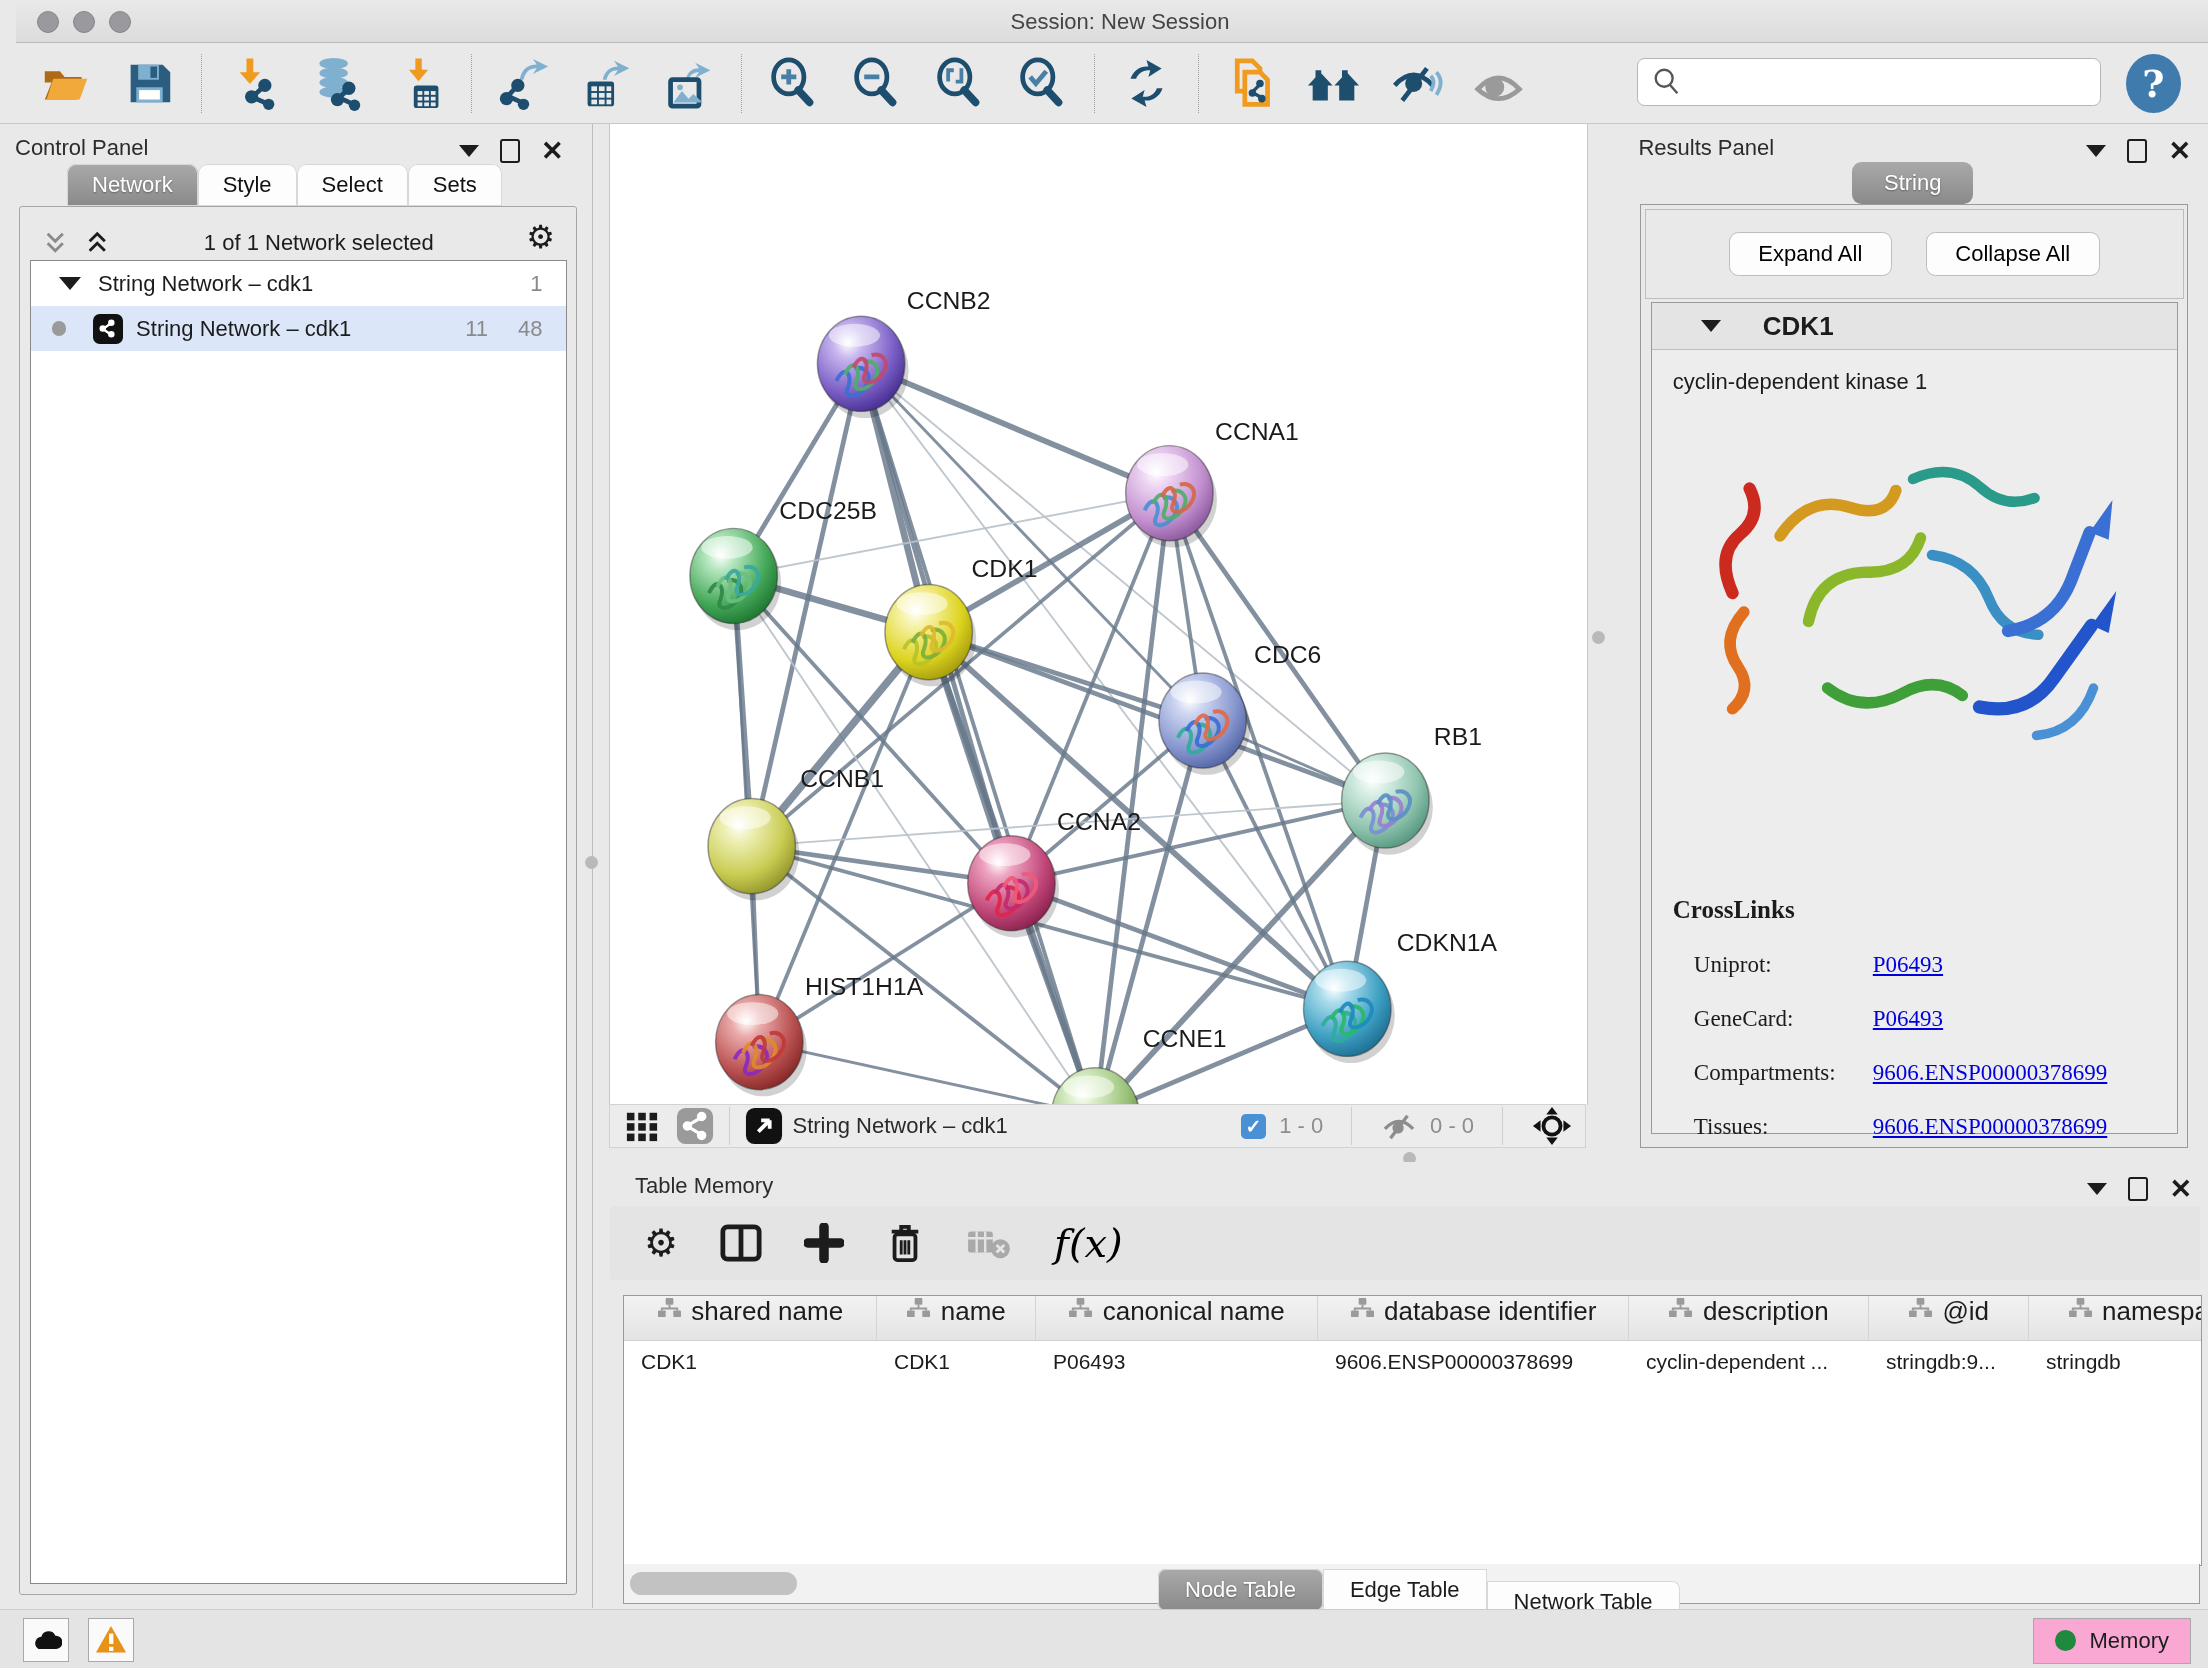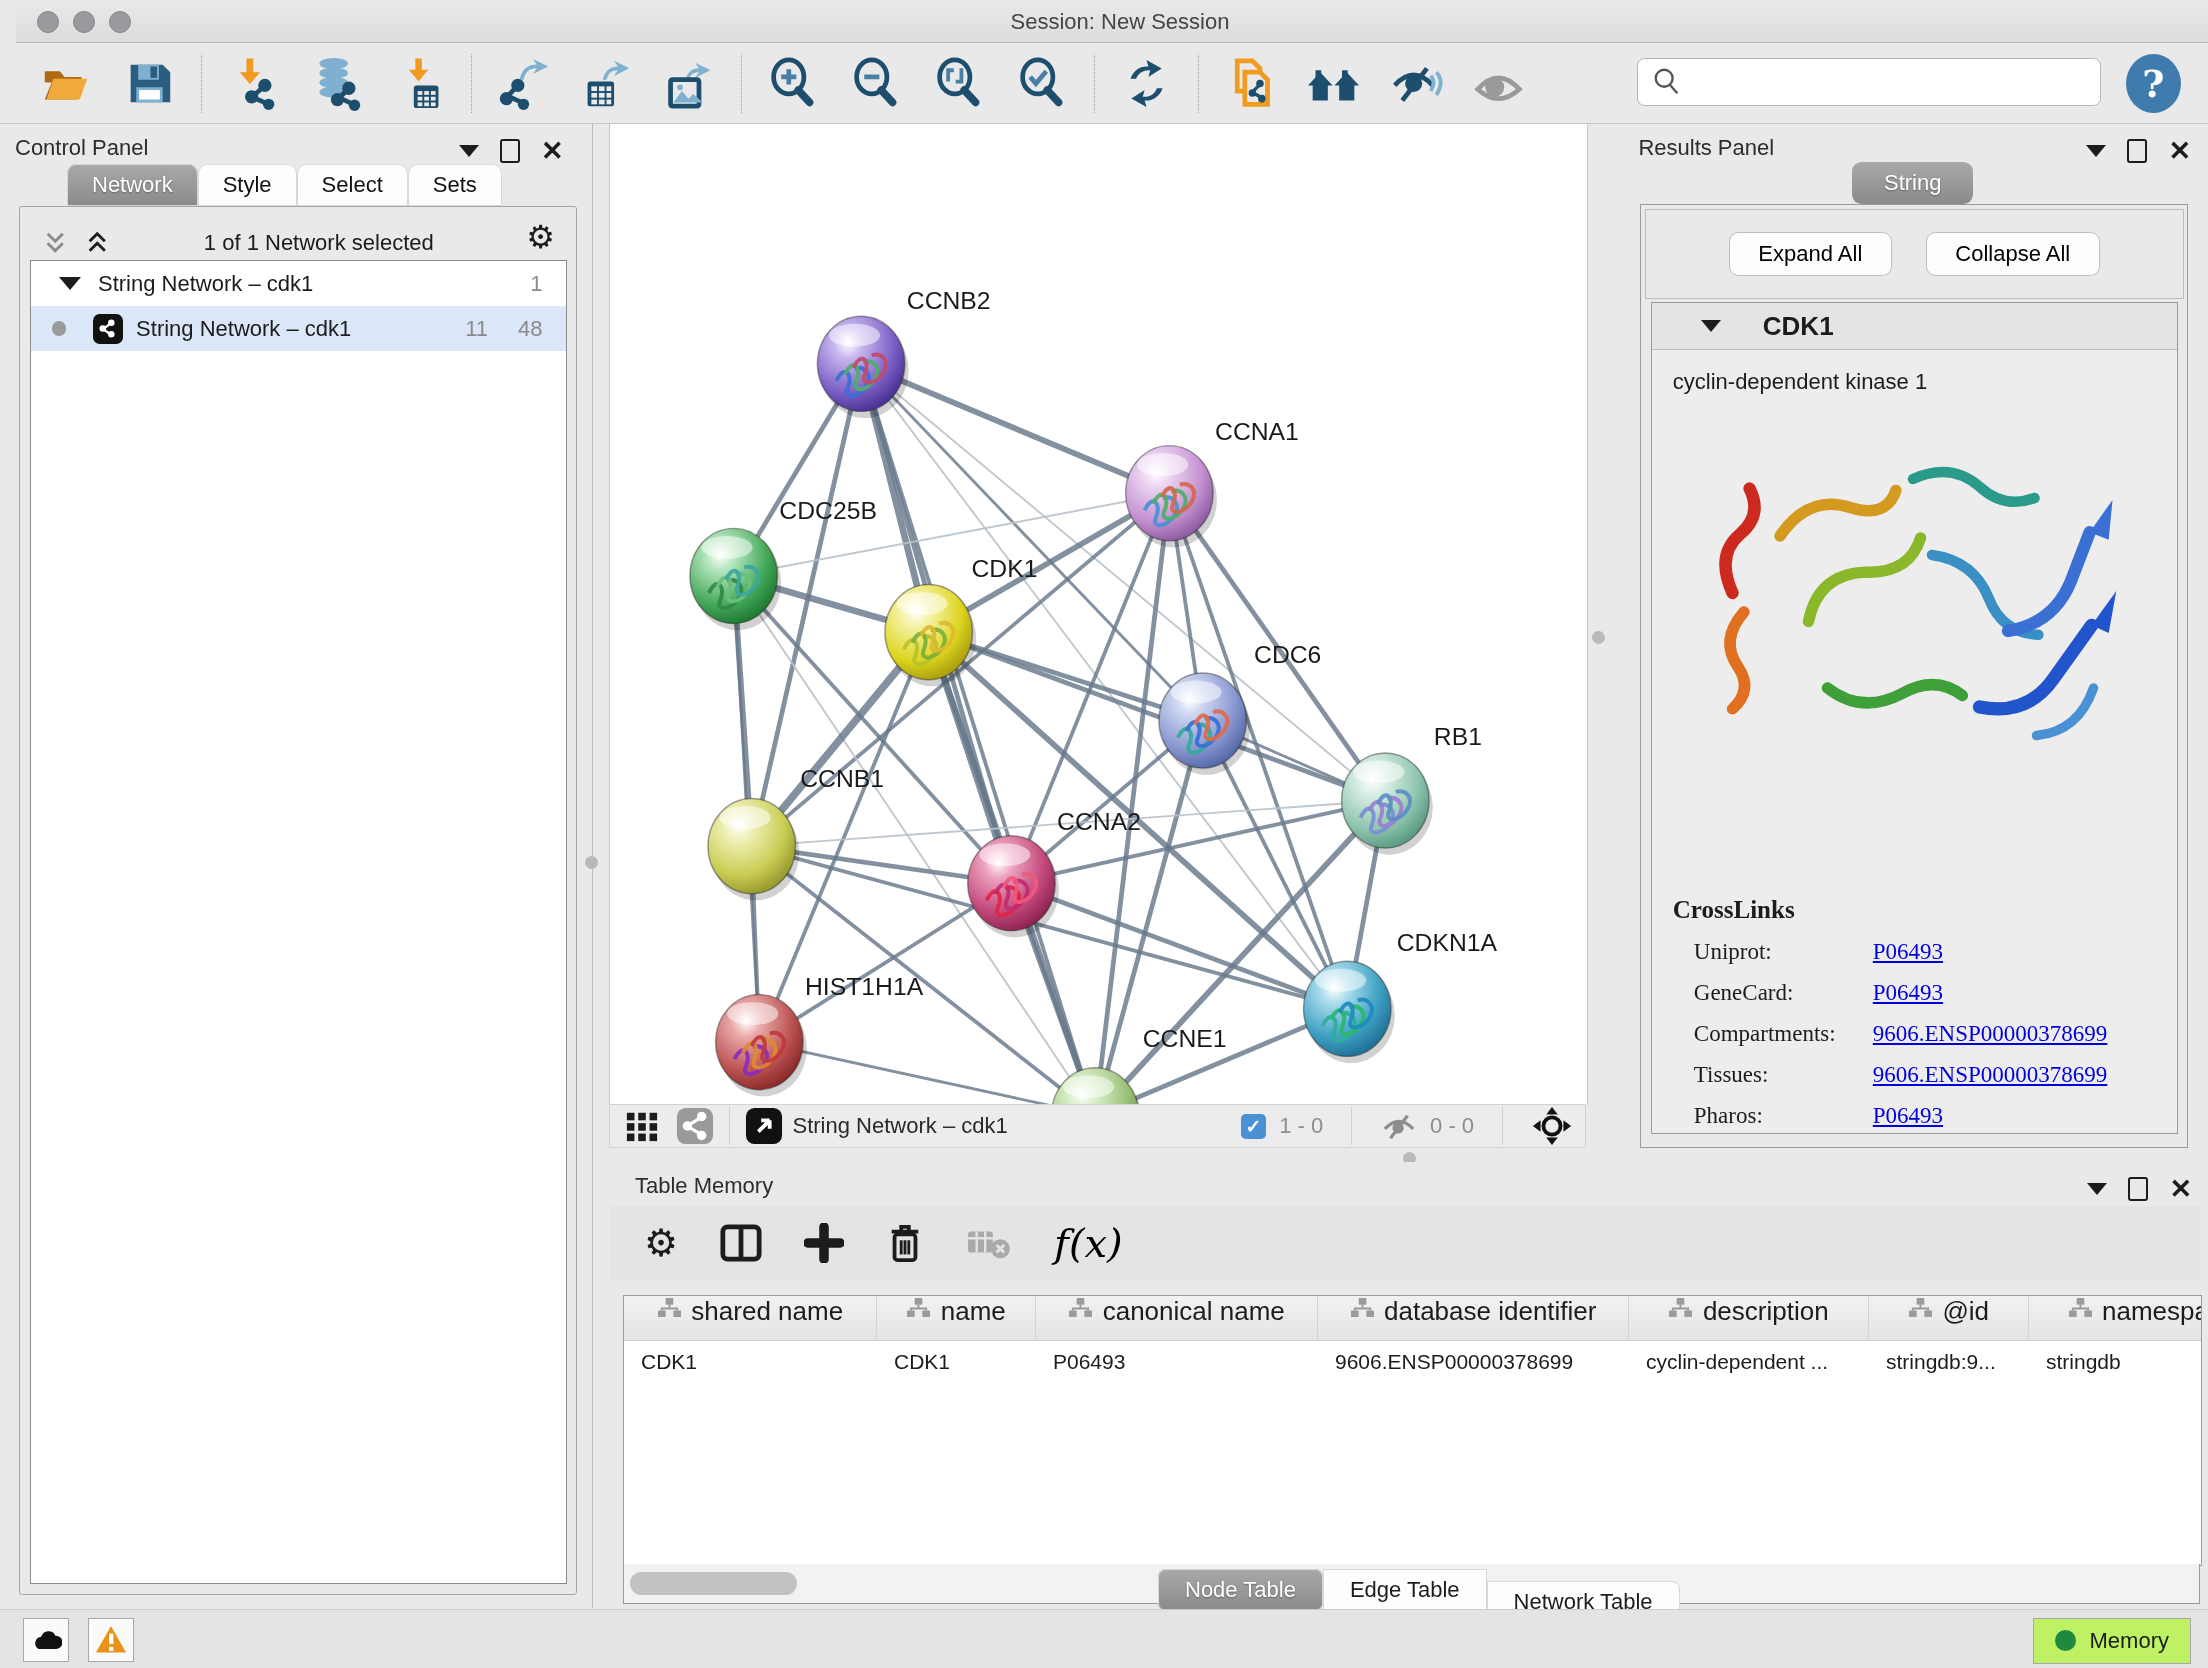--- a/index.html
+++ b/index.html
@@ -76,21 +76,21 @@
              background:#e9e9e9;display:flex;align-items:center;justify-content:center;gap:34px;}
   .rp-btn{height:44px;padding:0 28.5px;background:#fdfdfd;border:1px solid #bdbdbd;border-radius:9.5px;
           font-size:22px;display:flex;align-items:center;cursor:pointer;font-family:"Liberation Sans",sans-serif;}
   .gene-card{position:absolute;left:9.5px;top:97px;right:9.5px;bottom:13.3px;border:1px solid #9a9a9a;background:#ededed;}
   .gene-head{height:46px;background:#e4e4e4;border-bottom:1px solid #bdbdbd;display:flex;align-items:center;}
   .gene-head .pc-tri{margin:0 42px 0 49px;}
   .gene-sym{font-size:26px;font-weight:bold;}
   .gene-desc{font-size:22px;margin:19px 0 0 21px;}
   .xl-wrap{position:absolute;left:21px;top:593px;font-family:"Liberation Serif","DejaVu Serif",serif;}
   .xl-head{font-size:25px;font-weight:bold;}
-  .xl-row{display:flex;margin-top:15px;font-size:23px;}
+  .xl-row{display:flex;margin-top:28px;font-size:23px;}
   .xl-label{width:179px;margin-left:21px;}
   .xl-link{color:#0000dd;text-decoration:underline;cursor:pointer;}
   
   .table-panel{position:absolute;left:593px;top:1162px;width:1616px;height:447px;background:#e9e9e9;}
   .tp-toolbar{position:absolute;left:17px;top:44px;right:9.5px;height:74px;background:#e4e4e4;
               border-radius:3.8px;display:flex;align-items:center;gap:42px;padding-left:34px;}
   .tp-ic{cursor:pointer;display:flex;align-items:center;justify-content:center;}
   .fx{font-family:"DejaVu Serif",serif;font-style:italic;font-size:40px;color:#000000;}
   .tbl{position:absolute;left:30px;top:133px;width:1577px;height:269px;border:1.9px solid #9a9a9a;
        background:#fff;overflow:hidden;}
@@ -107,21 +107,21 @@
   .tp-tab{height:42px;padding:0 27px;display:flex;align-items:center;font-size:22px;background:#fdfdfd;
           box-shadow:0 0 0 1px #d8d8d8 inset;cursor:pointer;}
   .tp-tab:first-child{border-radius:7.6px 0 0 7.6px;}
   .tp-tab:last-child{border-radius:0 7.6px 7.6px 0;margin-top:12px;}
   .tp-tab.sel{background:linear-gradient(#a9a9a9,#8a8a8a);color:#fff;text-shadow:0 1px 1.9px rgba(0,0,0,.35);border-radius:7.6px;margin-left:30px;}
   
   .statusbar{position:absolute;left:0;top:1609px;width:100%;height:59px;background:#e4e4e4;
              border-top:1px solid #cdcdcd;}
   .sb-btn{position:absolute;top:7.6px;width:44px;height:42px;background:#fafafa;border:1.9px solid #a9a9a9;
           display:flex;align-items:center;justify-content:center;cursor:pointer;}
-  .mem-btn{position:absolute;right:17px;top:7.6px;height:44px;background:#bef264;border:1.9px solid #a9a9a9;
+  .mem-btn{position:absolute;right:17px;top:7.6px;height:44px;background:#f9a8d4;border:1.9px solid #a9a9a9;
            display:flex;align-items:center;gap:13.3px;padding:0 21px;font-size:22px;cursor:pointer;}
   .mem-dot{width:21px;height:21px;border-radius:50%;background:#1f8a3d;}
   svg{display:block;}
 </style>
 </head>
 <body>
 
 <div class="window">
 
   <div class="titlebar">

